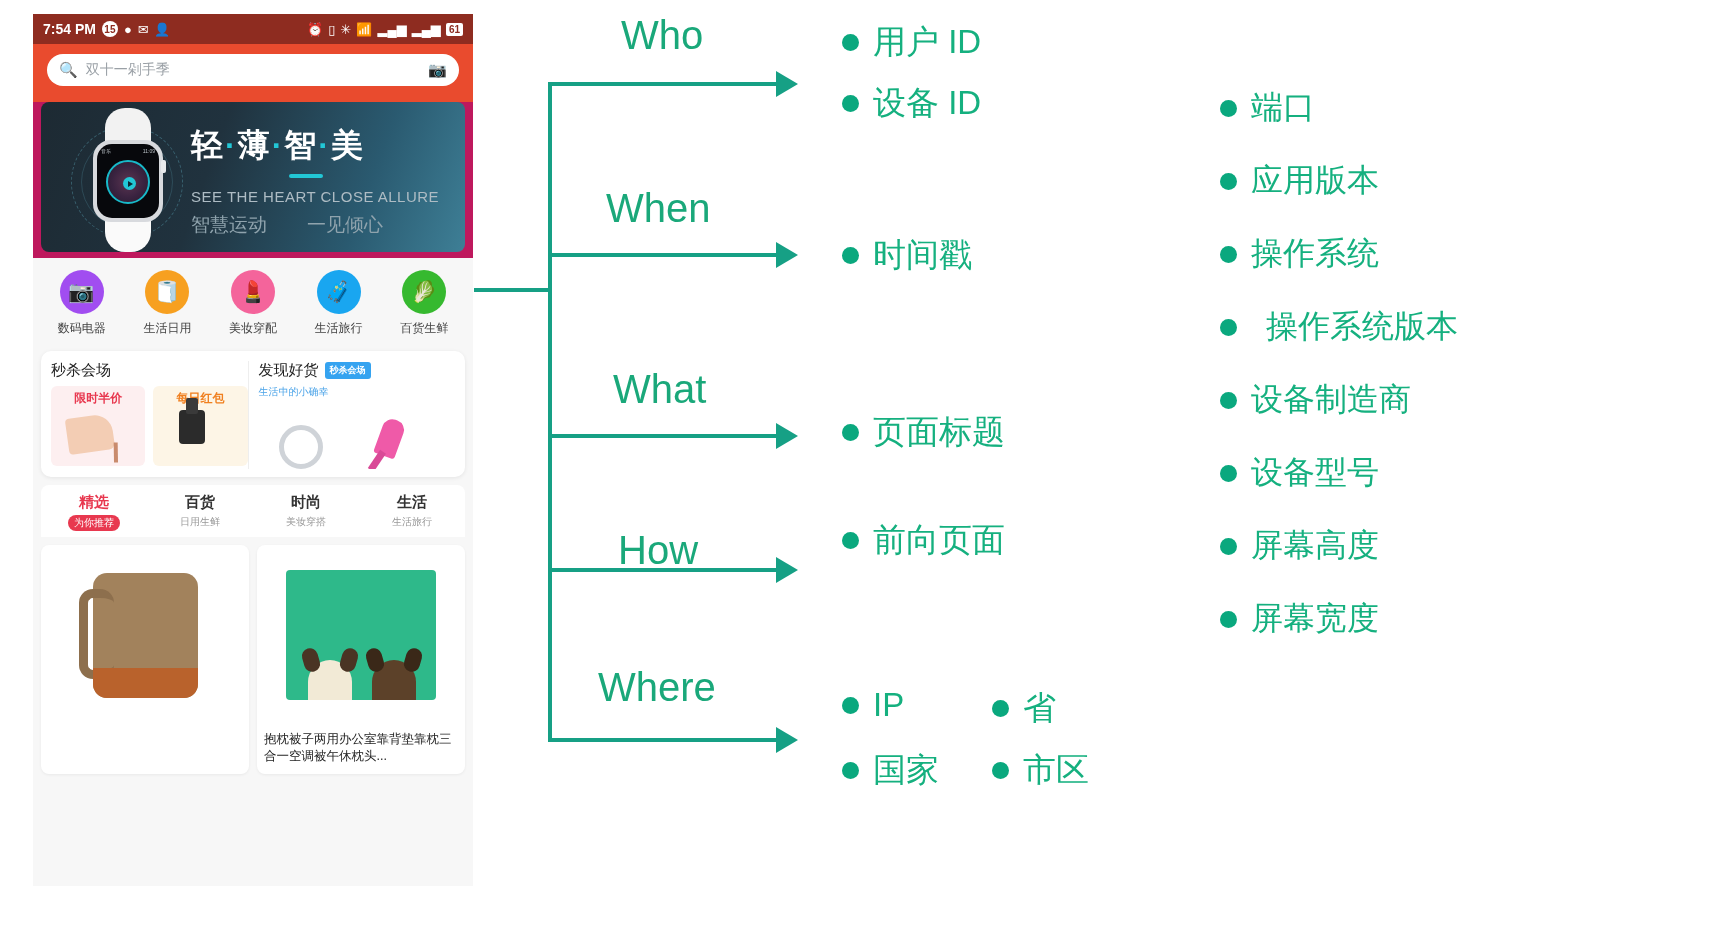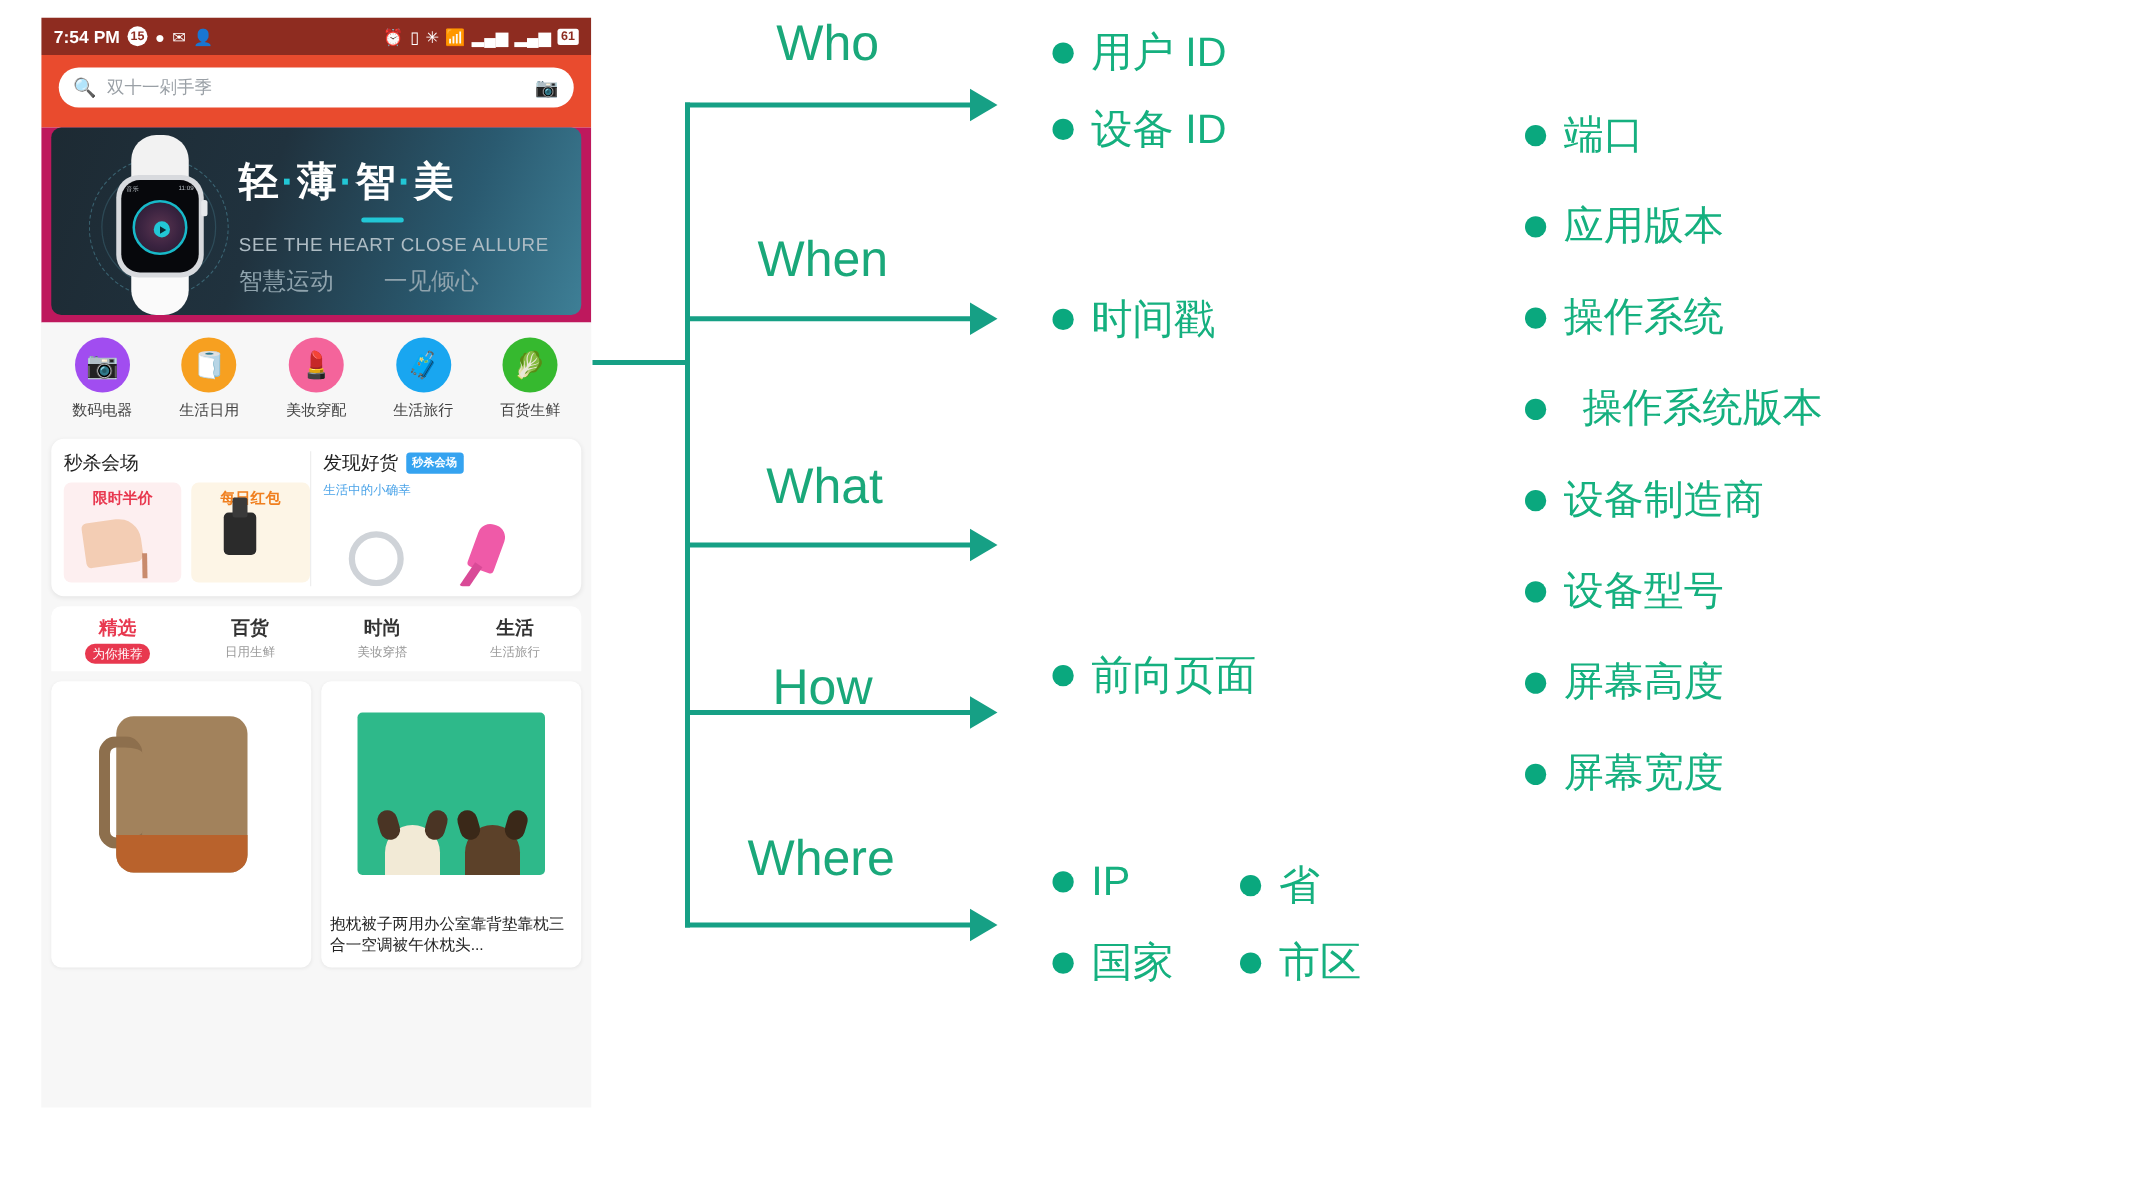--- a/index.html
+++ b/index.html
@@ -358,20 +358,24 @@
     <div class="bullet-item" style="left:362px; top:81px;">
       <span class="bdot"></span>
       <span class="btxt">设备 ID</span>
     </div>
 
     <div class="bullet-item" style="left:362px; top:233px;">
       <span class="bdot"></span>
       <span class="btxt">时间戳</span>
     </div>
 
+    <div class="bullet-item" style="left:362px; top:410px;">
+      <span class="bdot"></span>
+      <span class="btxt">页面标题</span>
+    </div>
 
     <div class="bullet-item" style="left:362px; top:518px;">
       <span class="bdot"></span>
       <span class="btxt">前向页面</span>
     </div>
 
     <div class="bullet-item" style="left:362px; top:686px;">
       <span class="bdot"></span>
       <span class="btxt">IP</span>
     </div>

